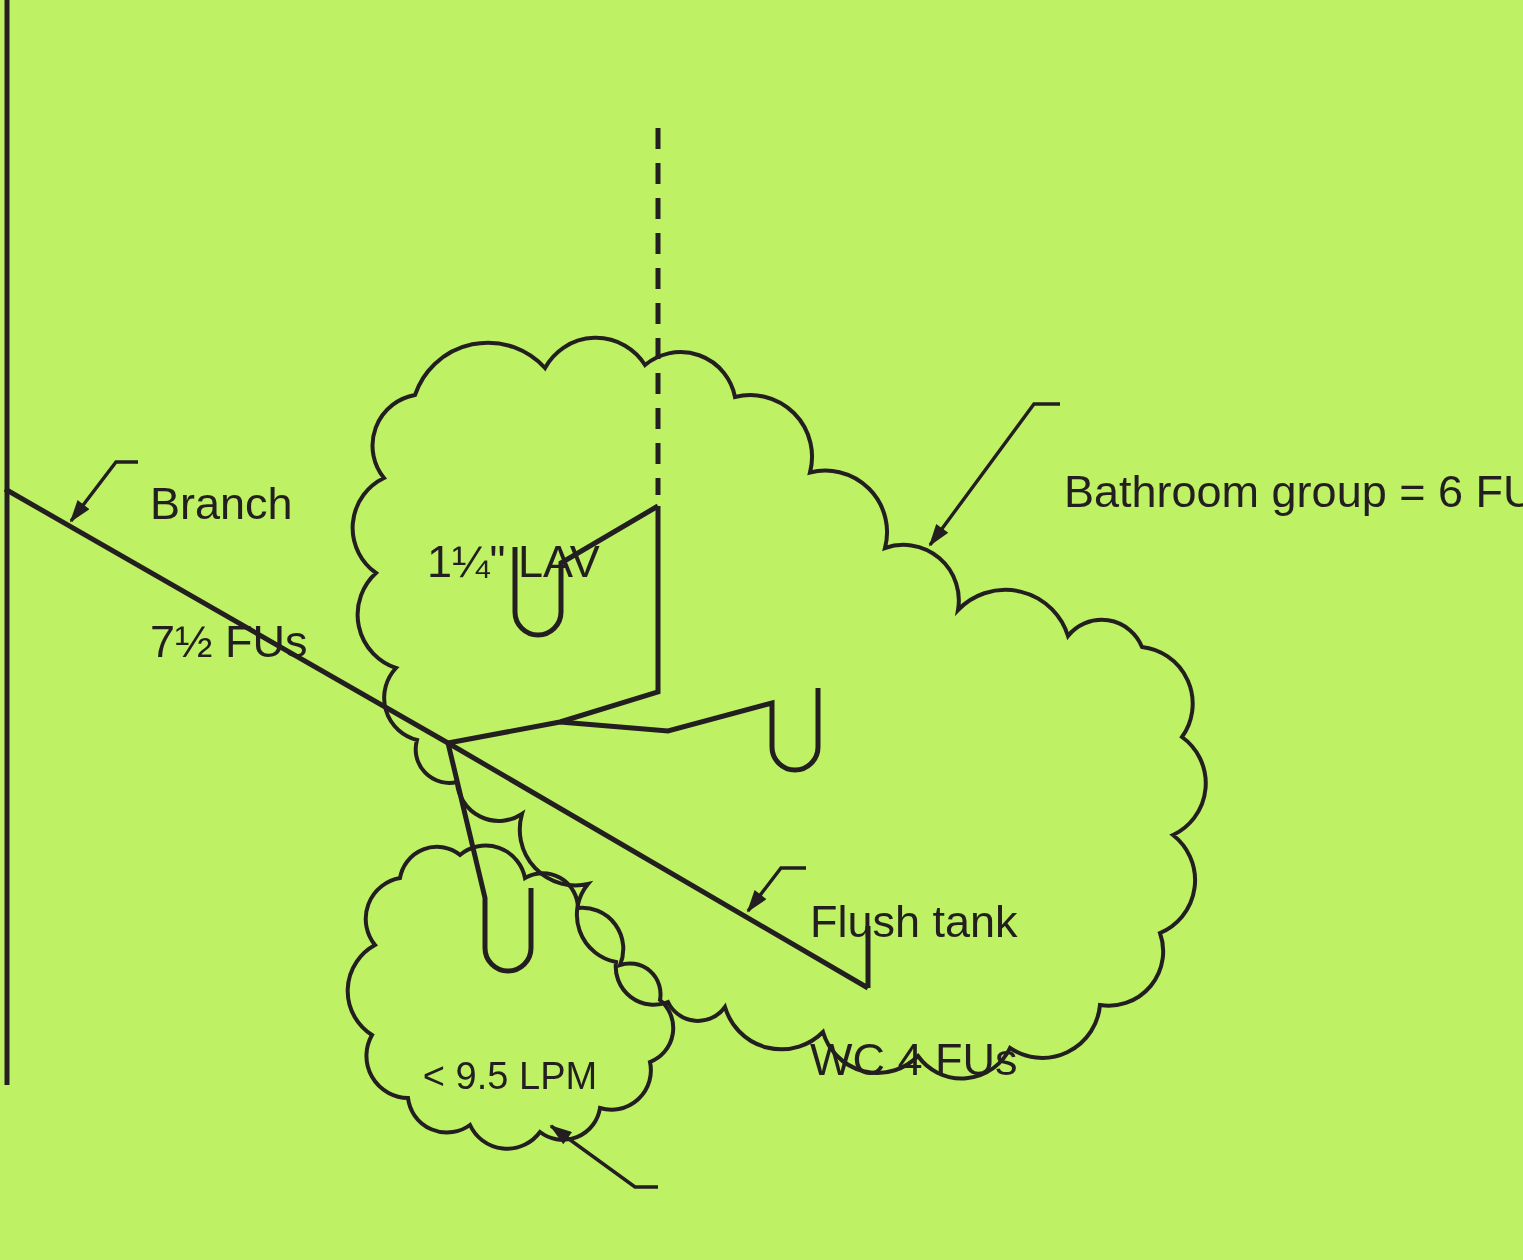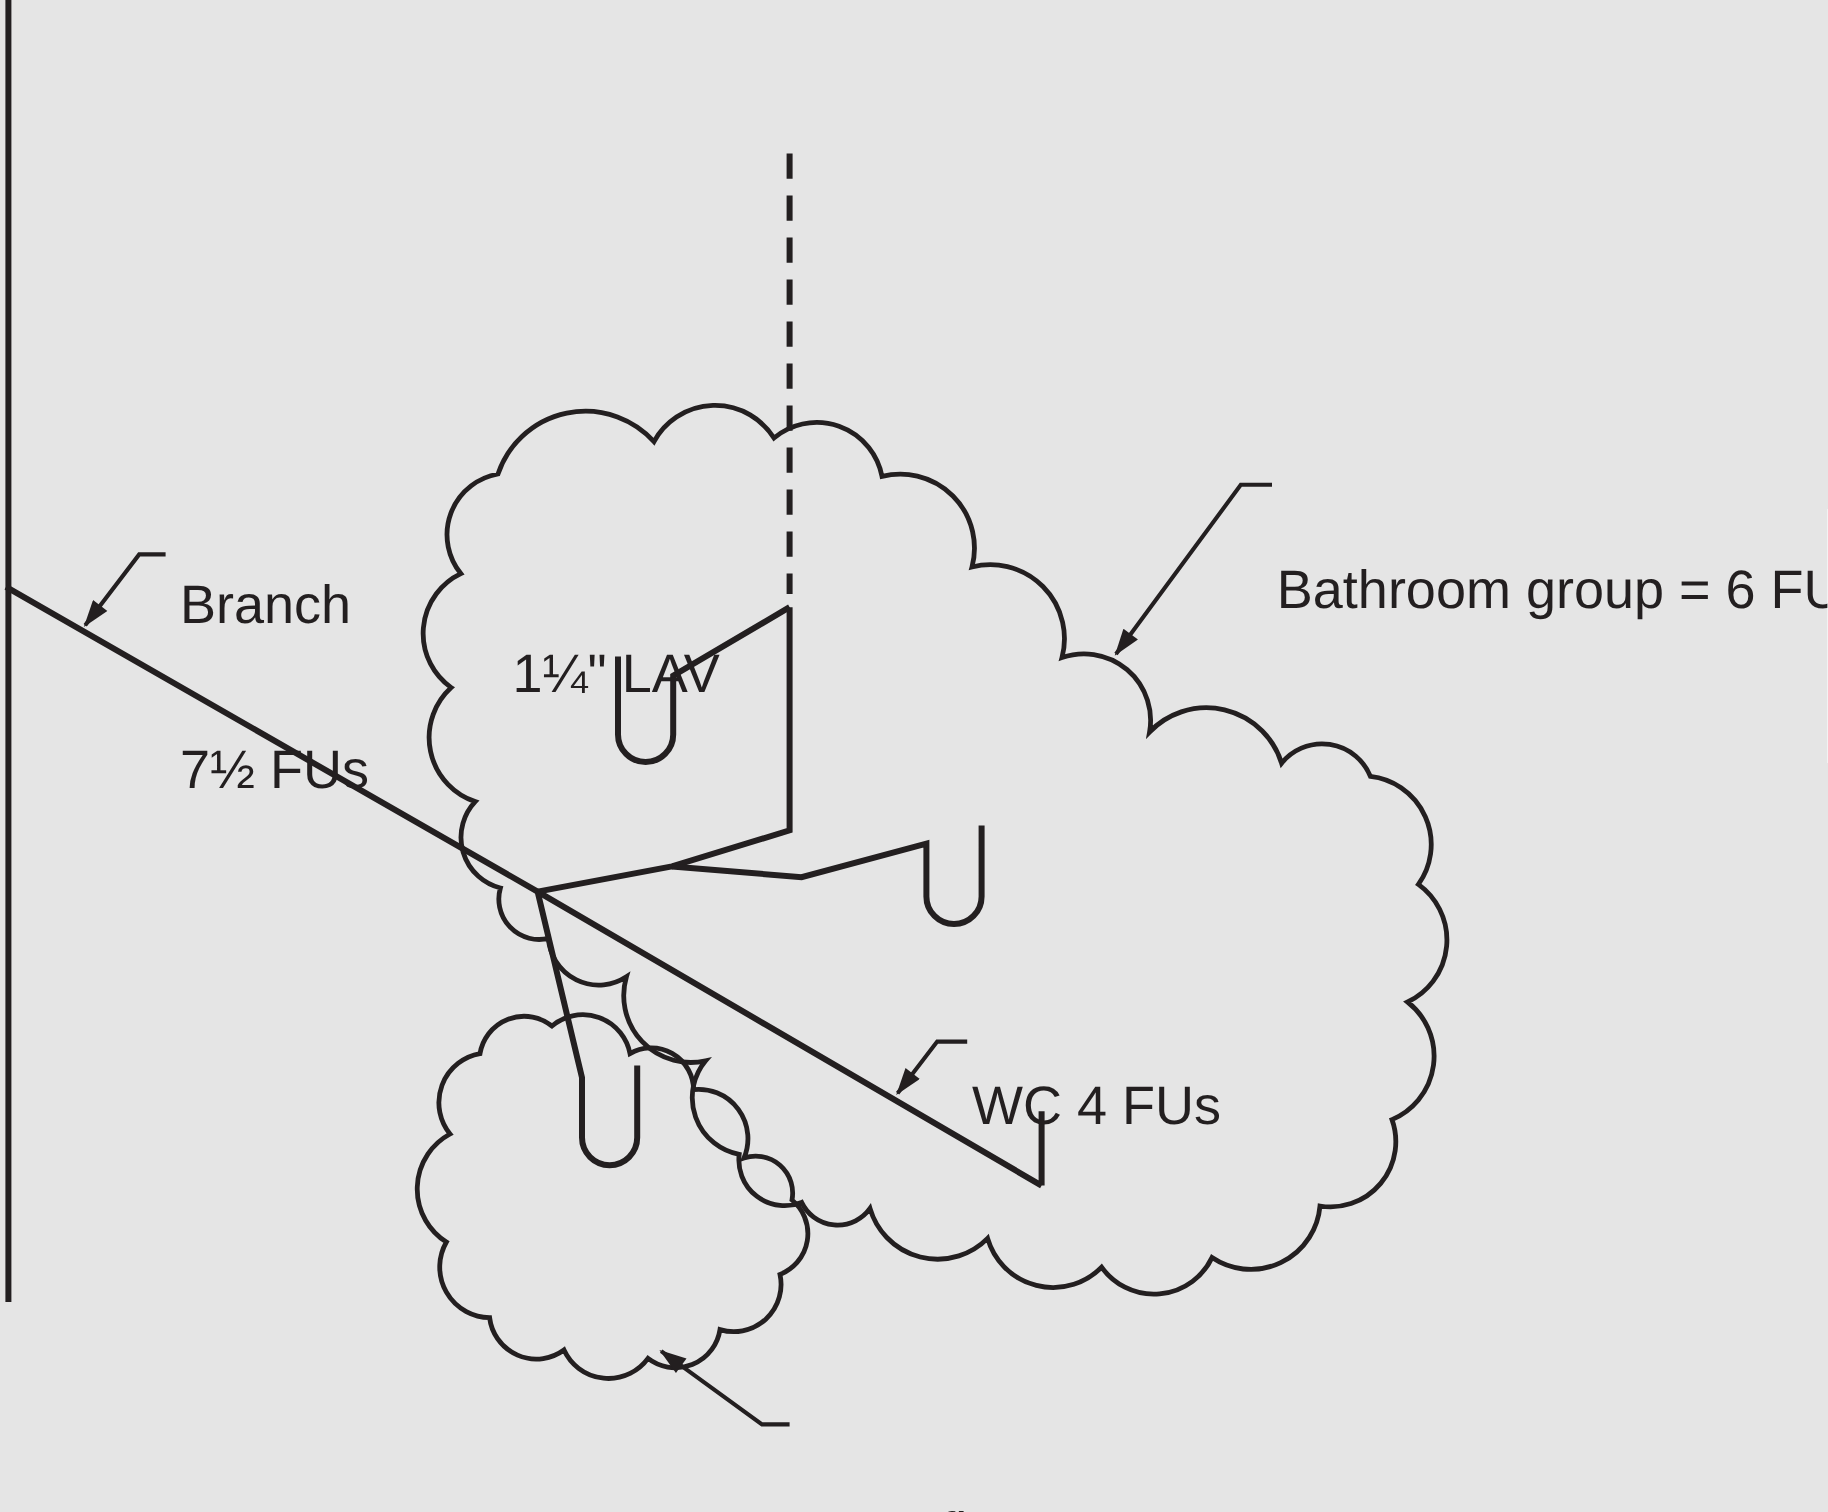--- a/index.html
+++ b/index.html
@@ -1,17 +1,17 @@
 <!DOCTYPE html>
 <html><head>
 <meta charset="utf-8">
 <style>
   html,body{margin:0;padding:0;background:#ffffff;}
   #stage{
-    position:relative;width:1523px;height:1260px;background:#e5e5e5;
+    position:relative;width:1523px;height:1260px;background:#bef264;
     font-family:"Liberation Sans", sans-serif;color:#231f20;overflow:hidden;
   }
   #drawing{position:absolute;left:0;top:0;}
   .label{position:absolute;font-size:45px;line-height:46px;white-space:pre;color:#231f20;}
   .label.small{font-size:38px;line-height:38px;text-align:center;}
   .ln{display:block;}
 </style>
 </head>
 <body>
 
@@ -51,28 +51,30 @@
     <span class="ln">Branch</span>
     <span class="ln">7½ FUs</span>
   </div>
 
   <div class="label" style="left:427px;top:447px;">
     <span class="ln">1¼" LAV</span>
   </div>
 
 
   <div class="label" style="left:810px;top:807px;">
+    <span class="ln">Flush tank</span>
     <span class="ln">WC 4 FUs</span>
   </div>
 
   <div class="label" style="left:1064px;top:377px;">
     <span class="ln">Bathroom group = 6 FUs</span>
   </div>
 
   <div class="label small" style="left:375px;top:981px;width:270px;">
+    <span class="ln">&lt; 9.5 LPM</span>
     
   </div>
 
   <div class="label" style="left:666px;top:1162px;">
     <span class="ln">Extra fixture</span>
     
   </div>
 
 </div>
 

